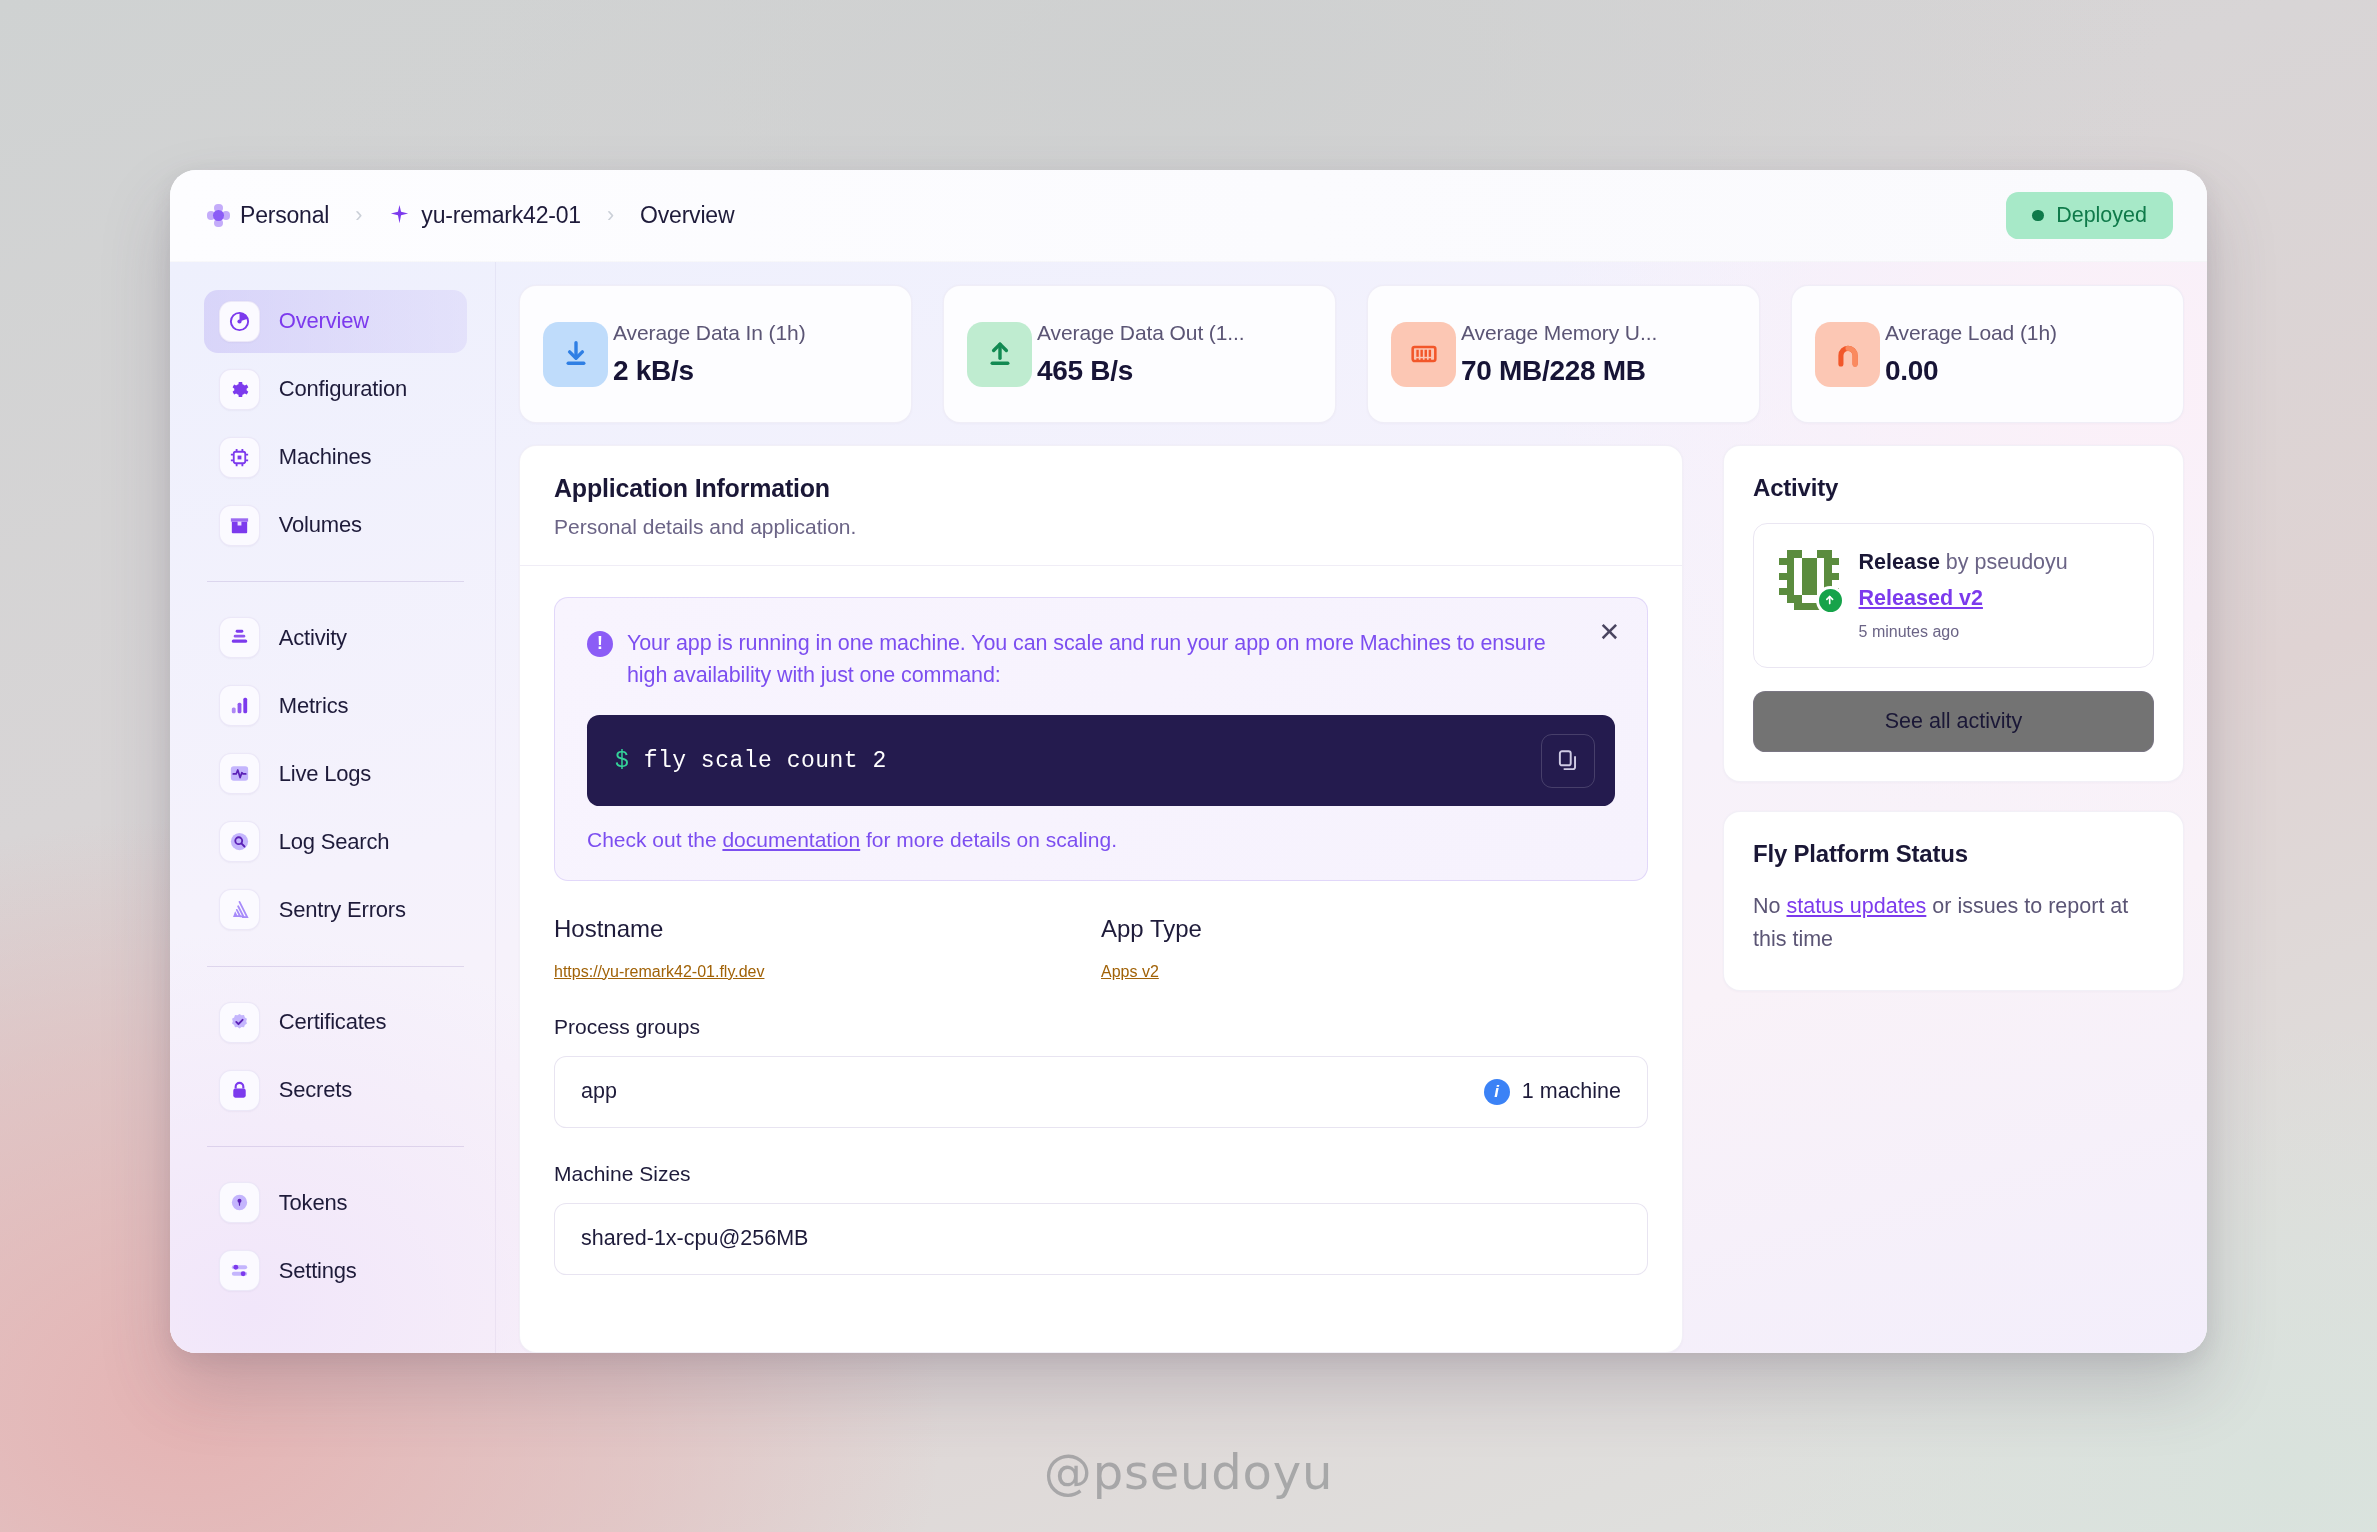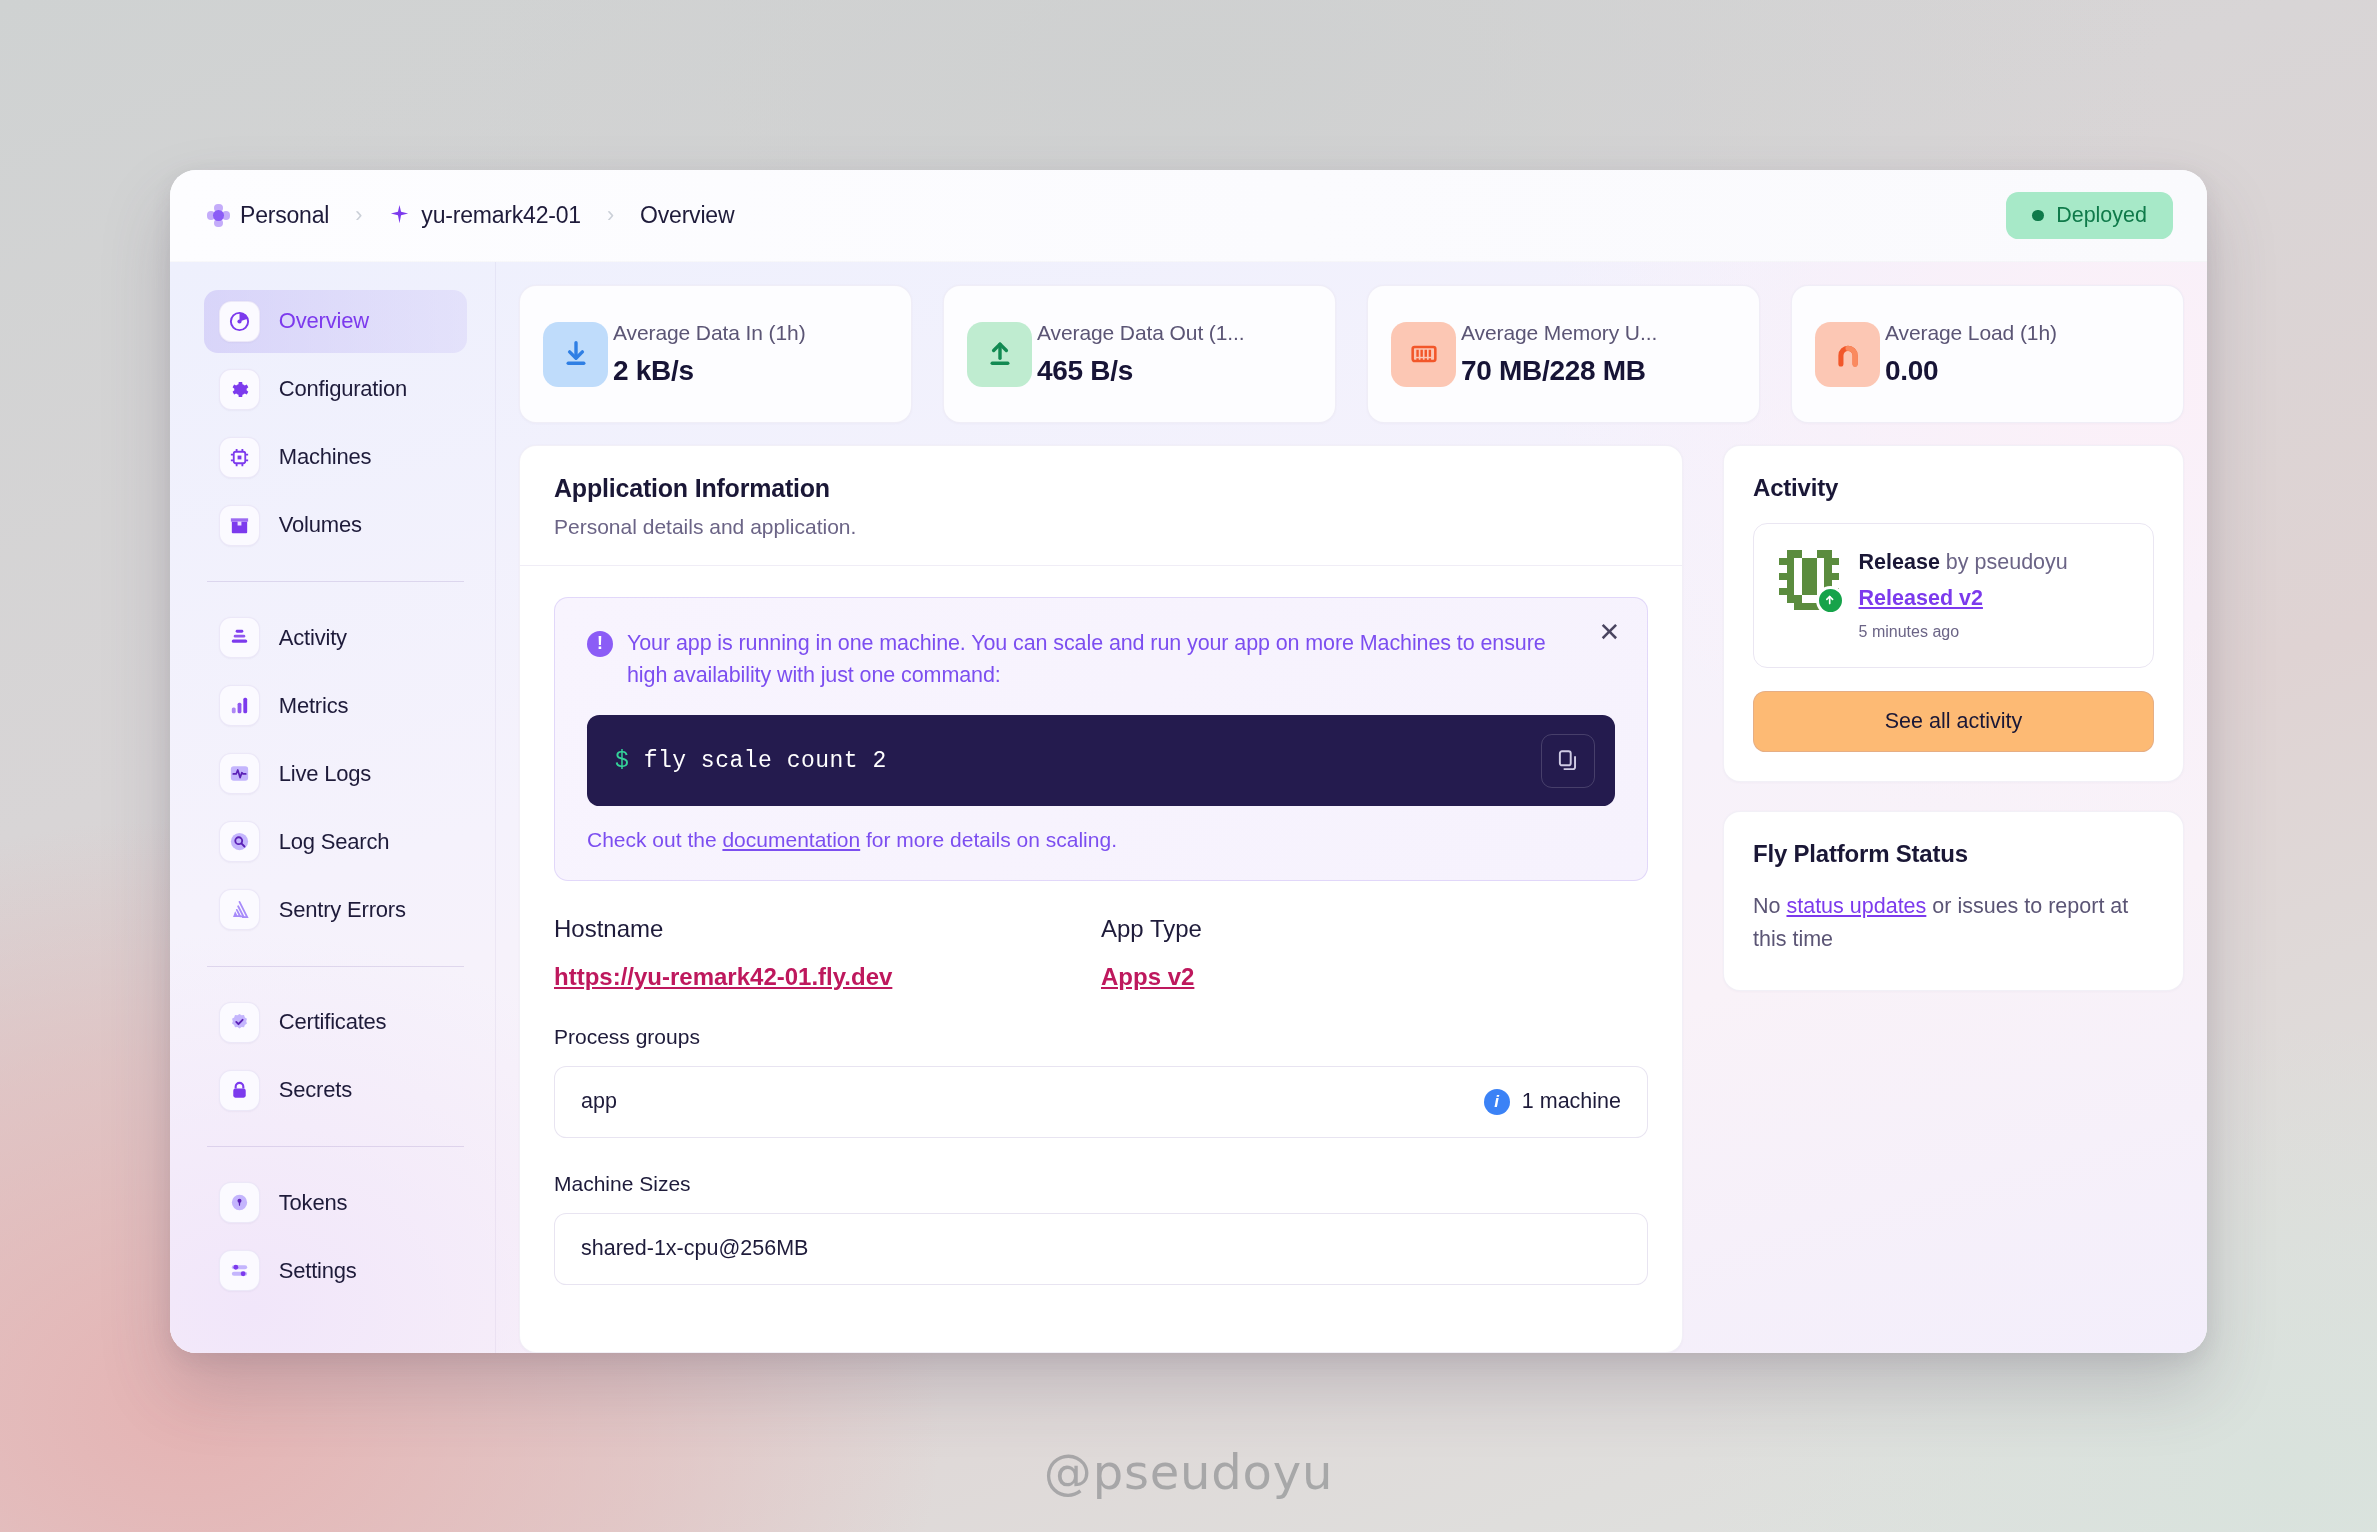--- a/index.html
+++ b/index.html
@@ -229,21 +229,21 @@
     border: 0.8px solid rgba(255,255,255,0.16);
     display: flex; align-items: center; justify-content: center;
     cursor: pointer;
   }
   .alert-foot { margin-top: 21.5px; font-size: 21px; color: #7c4ef0; }
   .alert-foot a { color: #7c4ef0; text-decoration: underline; }
 
   .fields { display: flex; margin-top: 34px; }
   .field { flex: 1 1 0; min-width: 0; }
   .field-label { font-size: 24px; color: #1e1b3a; margin-bottom: 20px; }
-  .field-link { font-size: 24px; color: #be185d; text-decoration: underline; cursor: pointer; font-weight: bold; }
+  .field-link { font-size: 16px; color: #a16207; text-decoration: underline; cursor: pointer; }
 
   .sec-label { font-size: 21px; color: #1e1b3a; margin: 34px 0 17px 0; }
   .box-row {
     border: 0.8px solid rgba(150,130,190,0.22);
     border-radius: 12.3px;
     height: 72px;
     display: flex; align-items: center;
     padding: 0 26px;
     background: #fff;
   }
@@ -284,21 +284,21 @@
   }
   .act-line1 { font-size: 21.5px; color: #6b6486; }
   .act-line1 b { color: #1a1736; font-weight: 700; }
   .act-link { display: block; margin-top: 10.8px; font-size: 21.5px; color: #7c3aed; font-weight: 700; text-decoration: underline; }
   .act-time { margin-top: 12.3px; font-size: 16px; color: #6b6486; }
   .see-all {
     margin-top: 23px;
     height: 61px;
     border: 0.8px solid rgba(150,130,190,0.22);
     border-radius: 12.3px;
-    background: #fdba74;
+    background: #737373;
     display: flex; align-items: center; justify-content: center;
     font-size: 21.5px; color: #1a1736;
     cursor: pointer;
   }
   .status-panel { padding: 28px 29px 34px 29px; }
   .status-text { margin-top: 21.5px; font-size: 21.5px; color: #5b5575; line-height: 1.55; }
   .status-text a { color: #7c3aed; text-decoration: underline; }
 
   
   .watermark {

